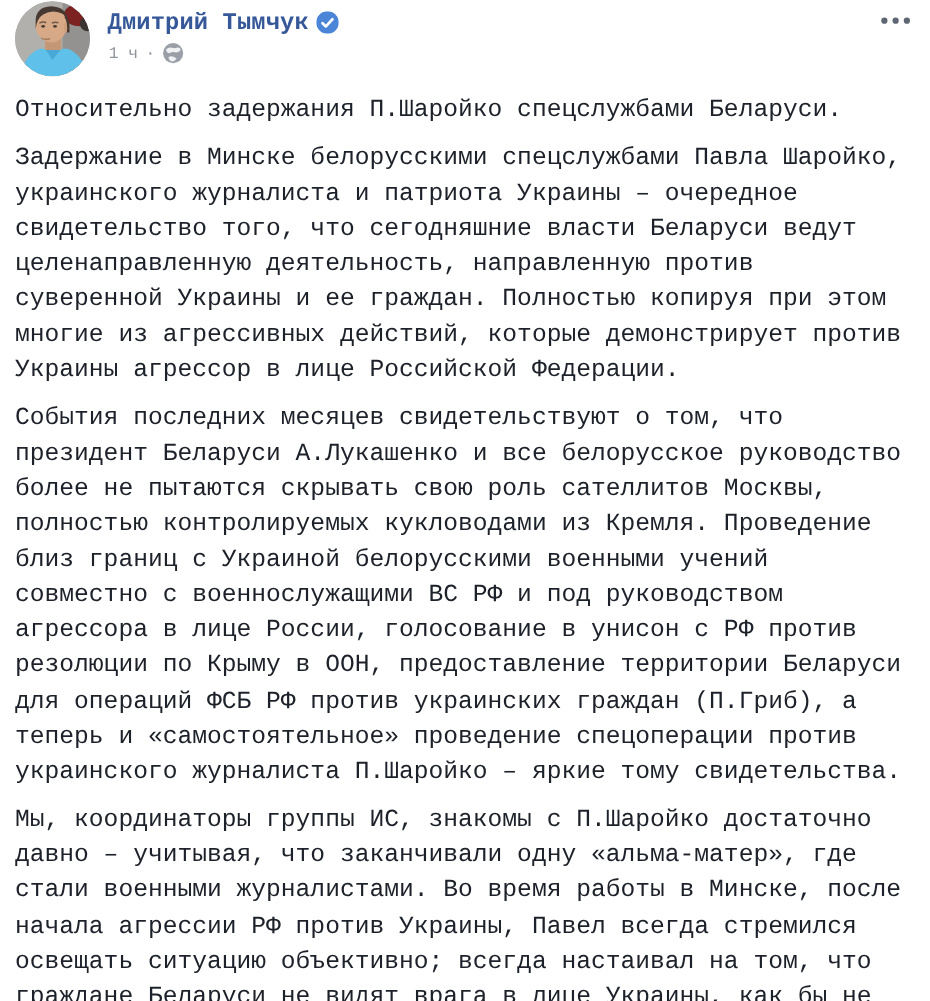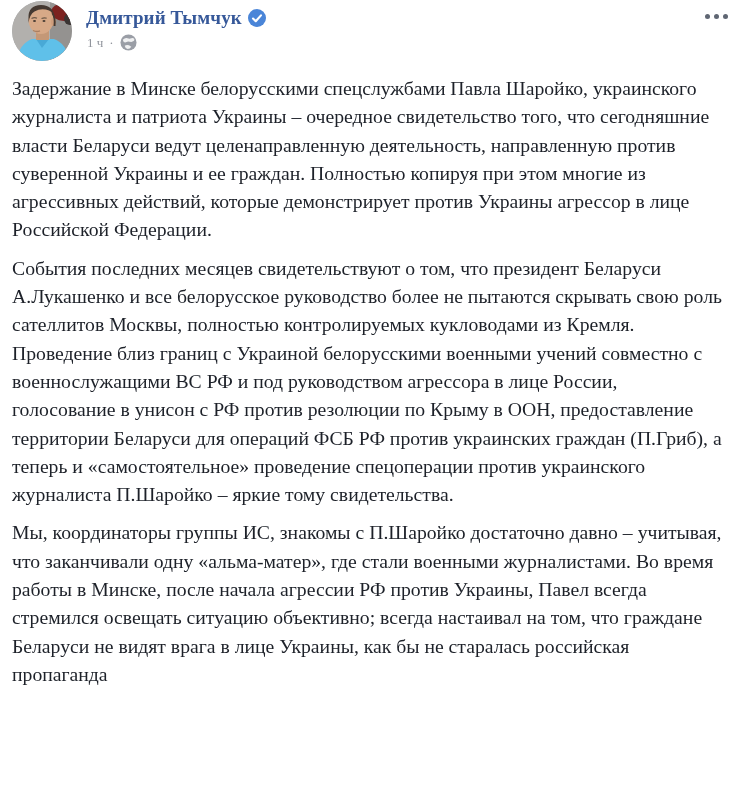--- a/index.html
+++ b/index.html
@@ -2,21 +2,21 @@
 <html><head>
 <meta charset="utf-8">
 <style>
   html, body { margin: 0; padding: 0; background: #ffffff; }
   .post {
     position: relative;
     width: 744px;
     height: 801px;
     background: #ffffff;
     overflow: hidden;
-    font-family: Liberation Serif, serif;
+    font-family: Liberation Mono, monospace;
   }
   
   .avatar {
     position: absolute;
     left: 12px;
     top: 1px;
     width: 60px;
     height: 60px;
     border-radius: 50%;
     overflow: hidden;
@@ -145,18 +145,19 @@
     </div>
 
     <div class="more-button">
       <span class="dot"></span>
       <span class="dot"></span>
       <span class="dot"></span>
     </div>
   </div>
 
   <div class="post-body">
+    <p>Относительно задержания П.Шаройко спецслужбами Беларуси.</p>
     <p>Задержание в Минске белорусскими спецслужбами Павла Шаройко, украинского журналиста и патриота Украины – очередное свидетельство того, что сегодняшние власти Беларуси ведут целенаправленную деятельность, направленную против суверенной Украины и ее граждан. Полностью копируя при этом многие из агрессивных действий, которые демонстрирует против Украины агрессор в лице Российской Федерации.</p>
     <p>События последних месяцев свидетельствуют о том, что президент Беларуси А.Лукашенко и все белорусское руководство более не пытаются скрывать свою роль сателлитов Москвы, полностью контролируемых кукловодами из Кремля. Проведение близ границ с Украиной белорусскими военными учений совместно с военнослужащими ВС РФ и под руководством агрессора в лице России, голосование в унисон с РФ против резолюции по Крыму в ООН, предоставление территории Беларуси для операций ФСБ РФ против украинских граждан (П.Гриб), а теперь и «самостоятельное» проведение спецоперации против украинского журналиста П.Шаройко – яркие тому свидетельства.</p>
     <p>Мы, координаторы группы ИС, знакомы с П.Шаройко достаточно давно – учитывая, что заканчивали одну «альма-матер», где стали военными журналистами. Во время работы в Минске, после начала агрессии РФ против Украины, Павел всегда стремился освещать ситуацию объективно; всегда настаивал на том, что граждане Беларуси не видят врага в лице Украины, как бы не старалась российская пропаганда</p>
   </div>
 
 </div>
 
 </body></html>

